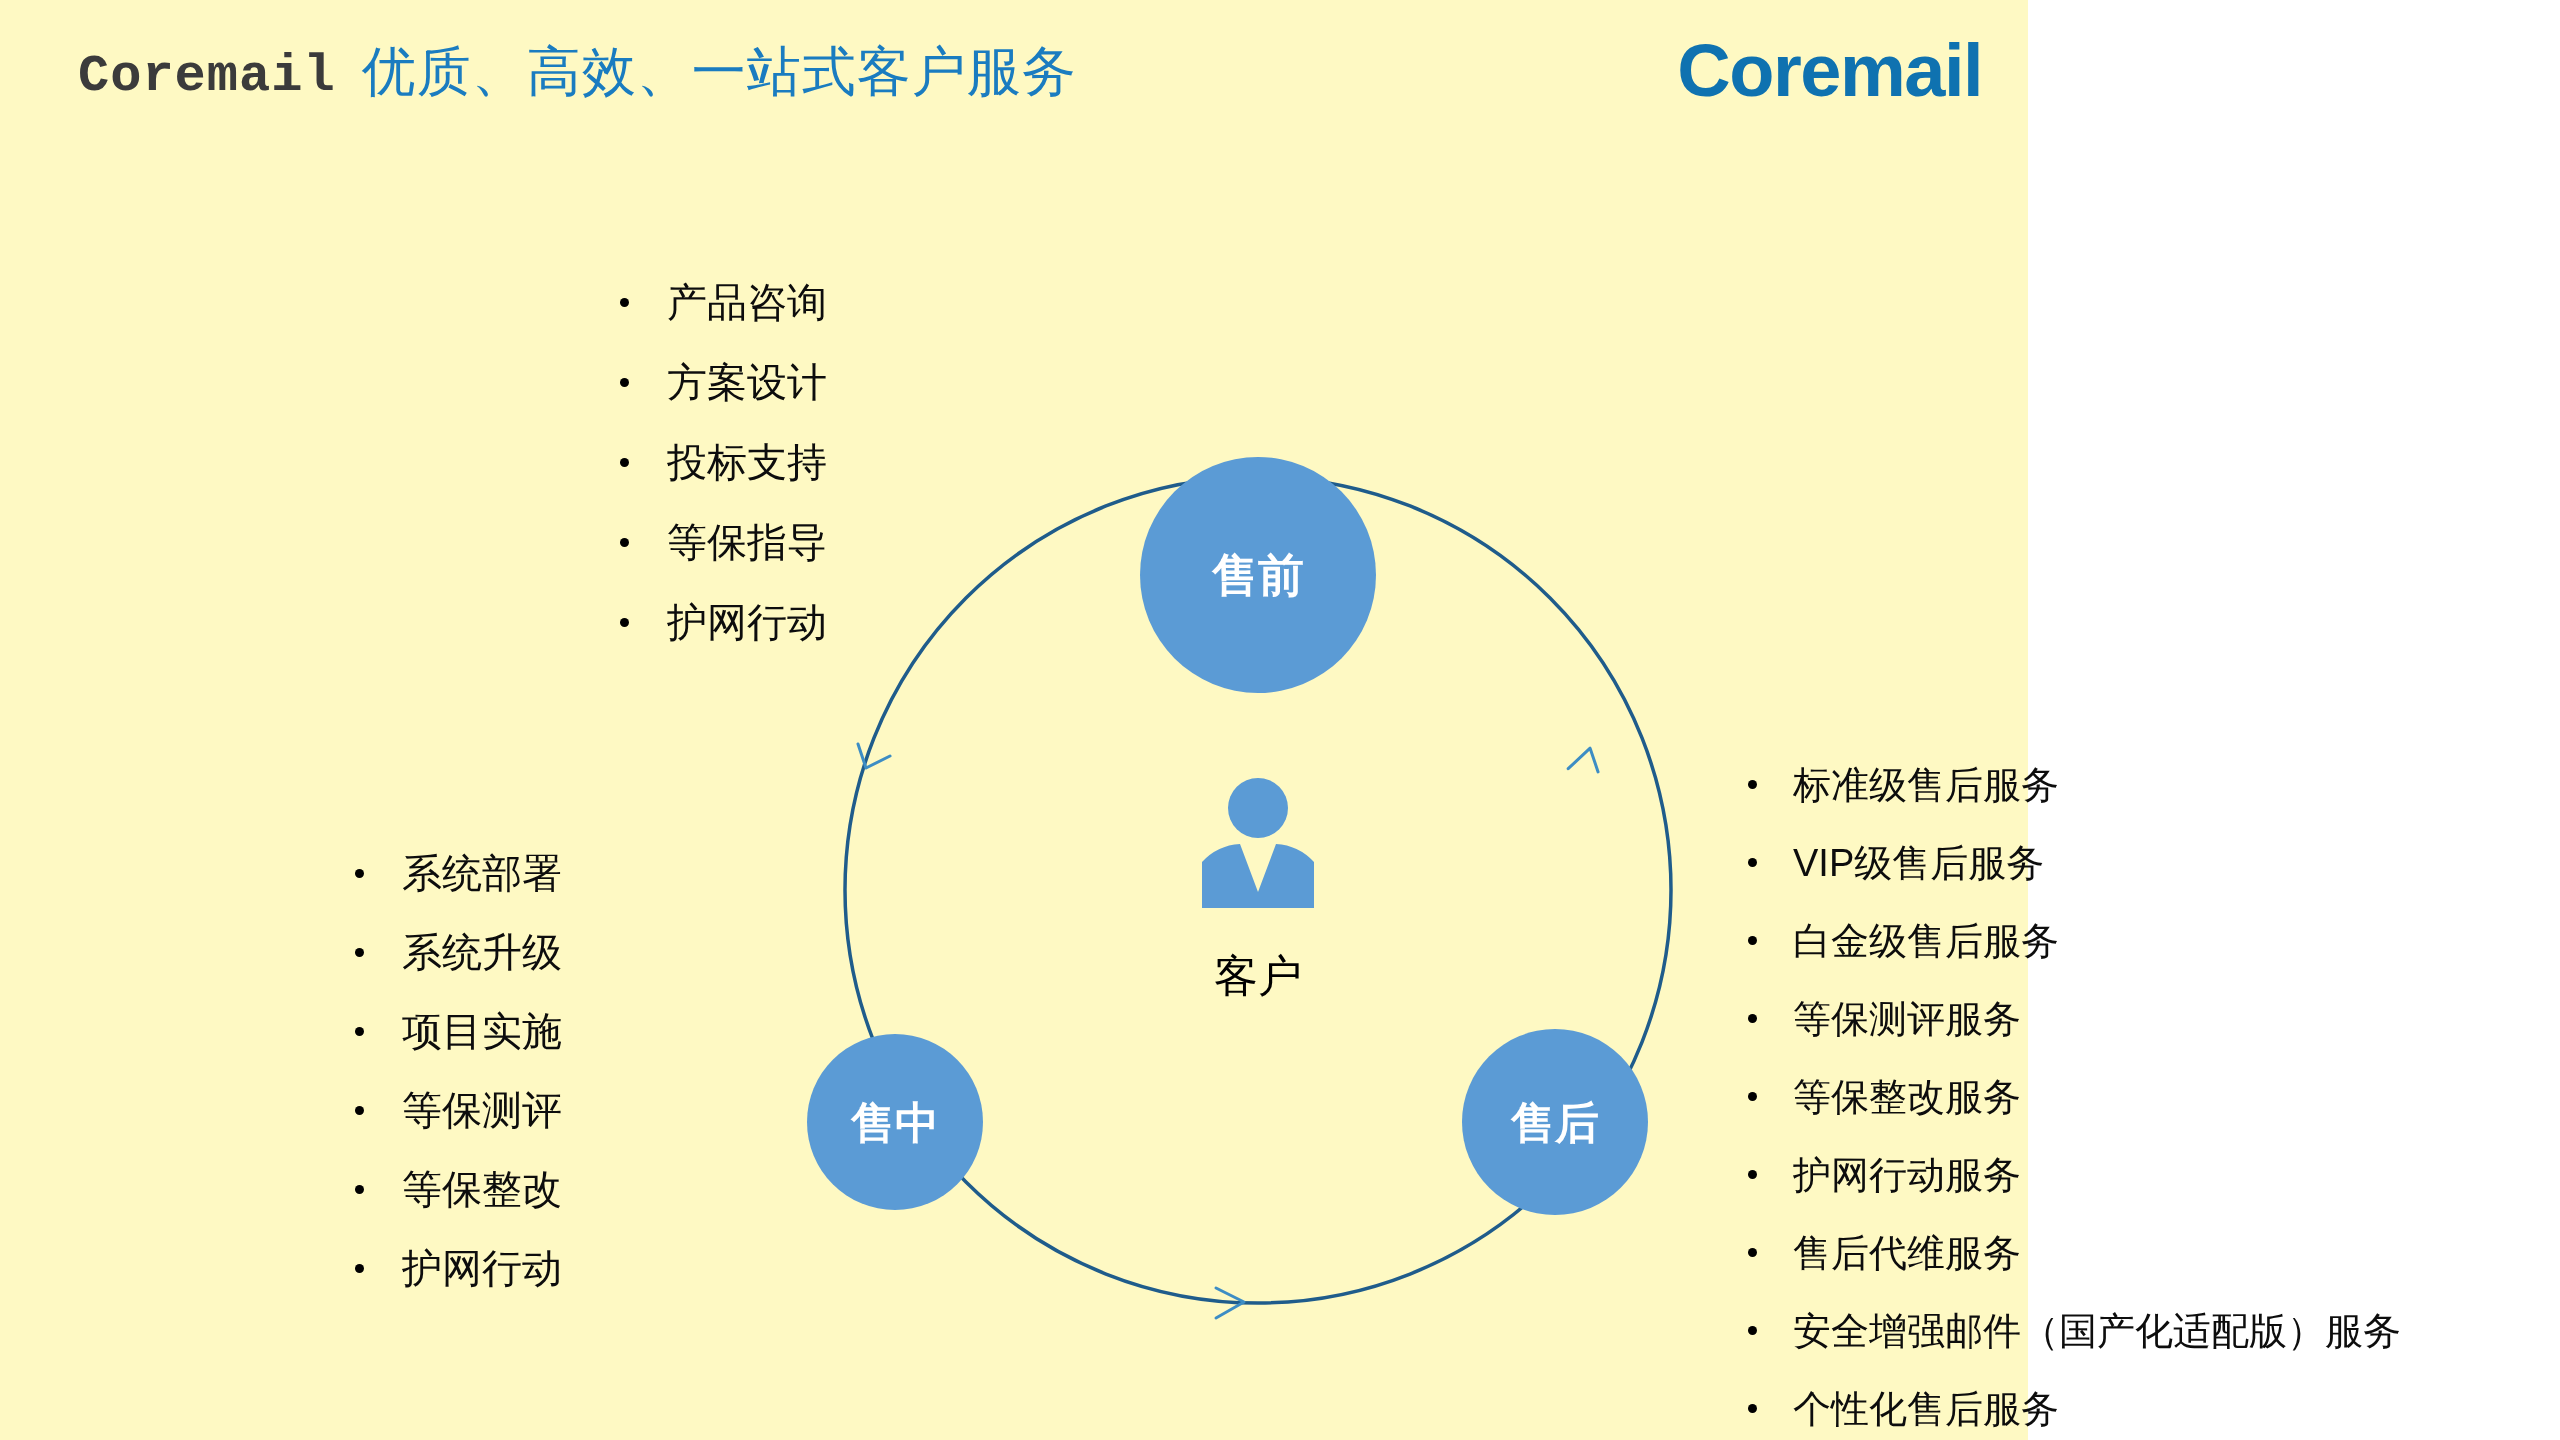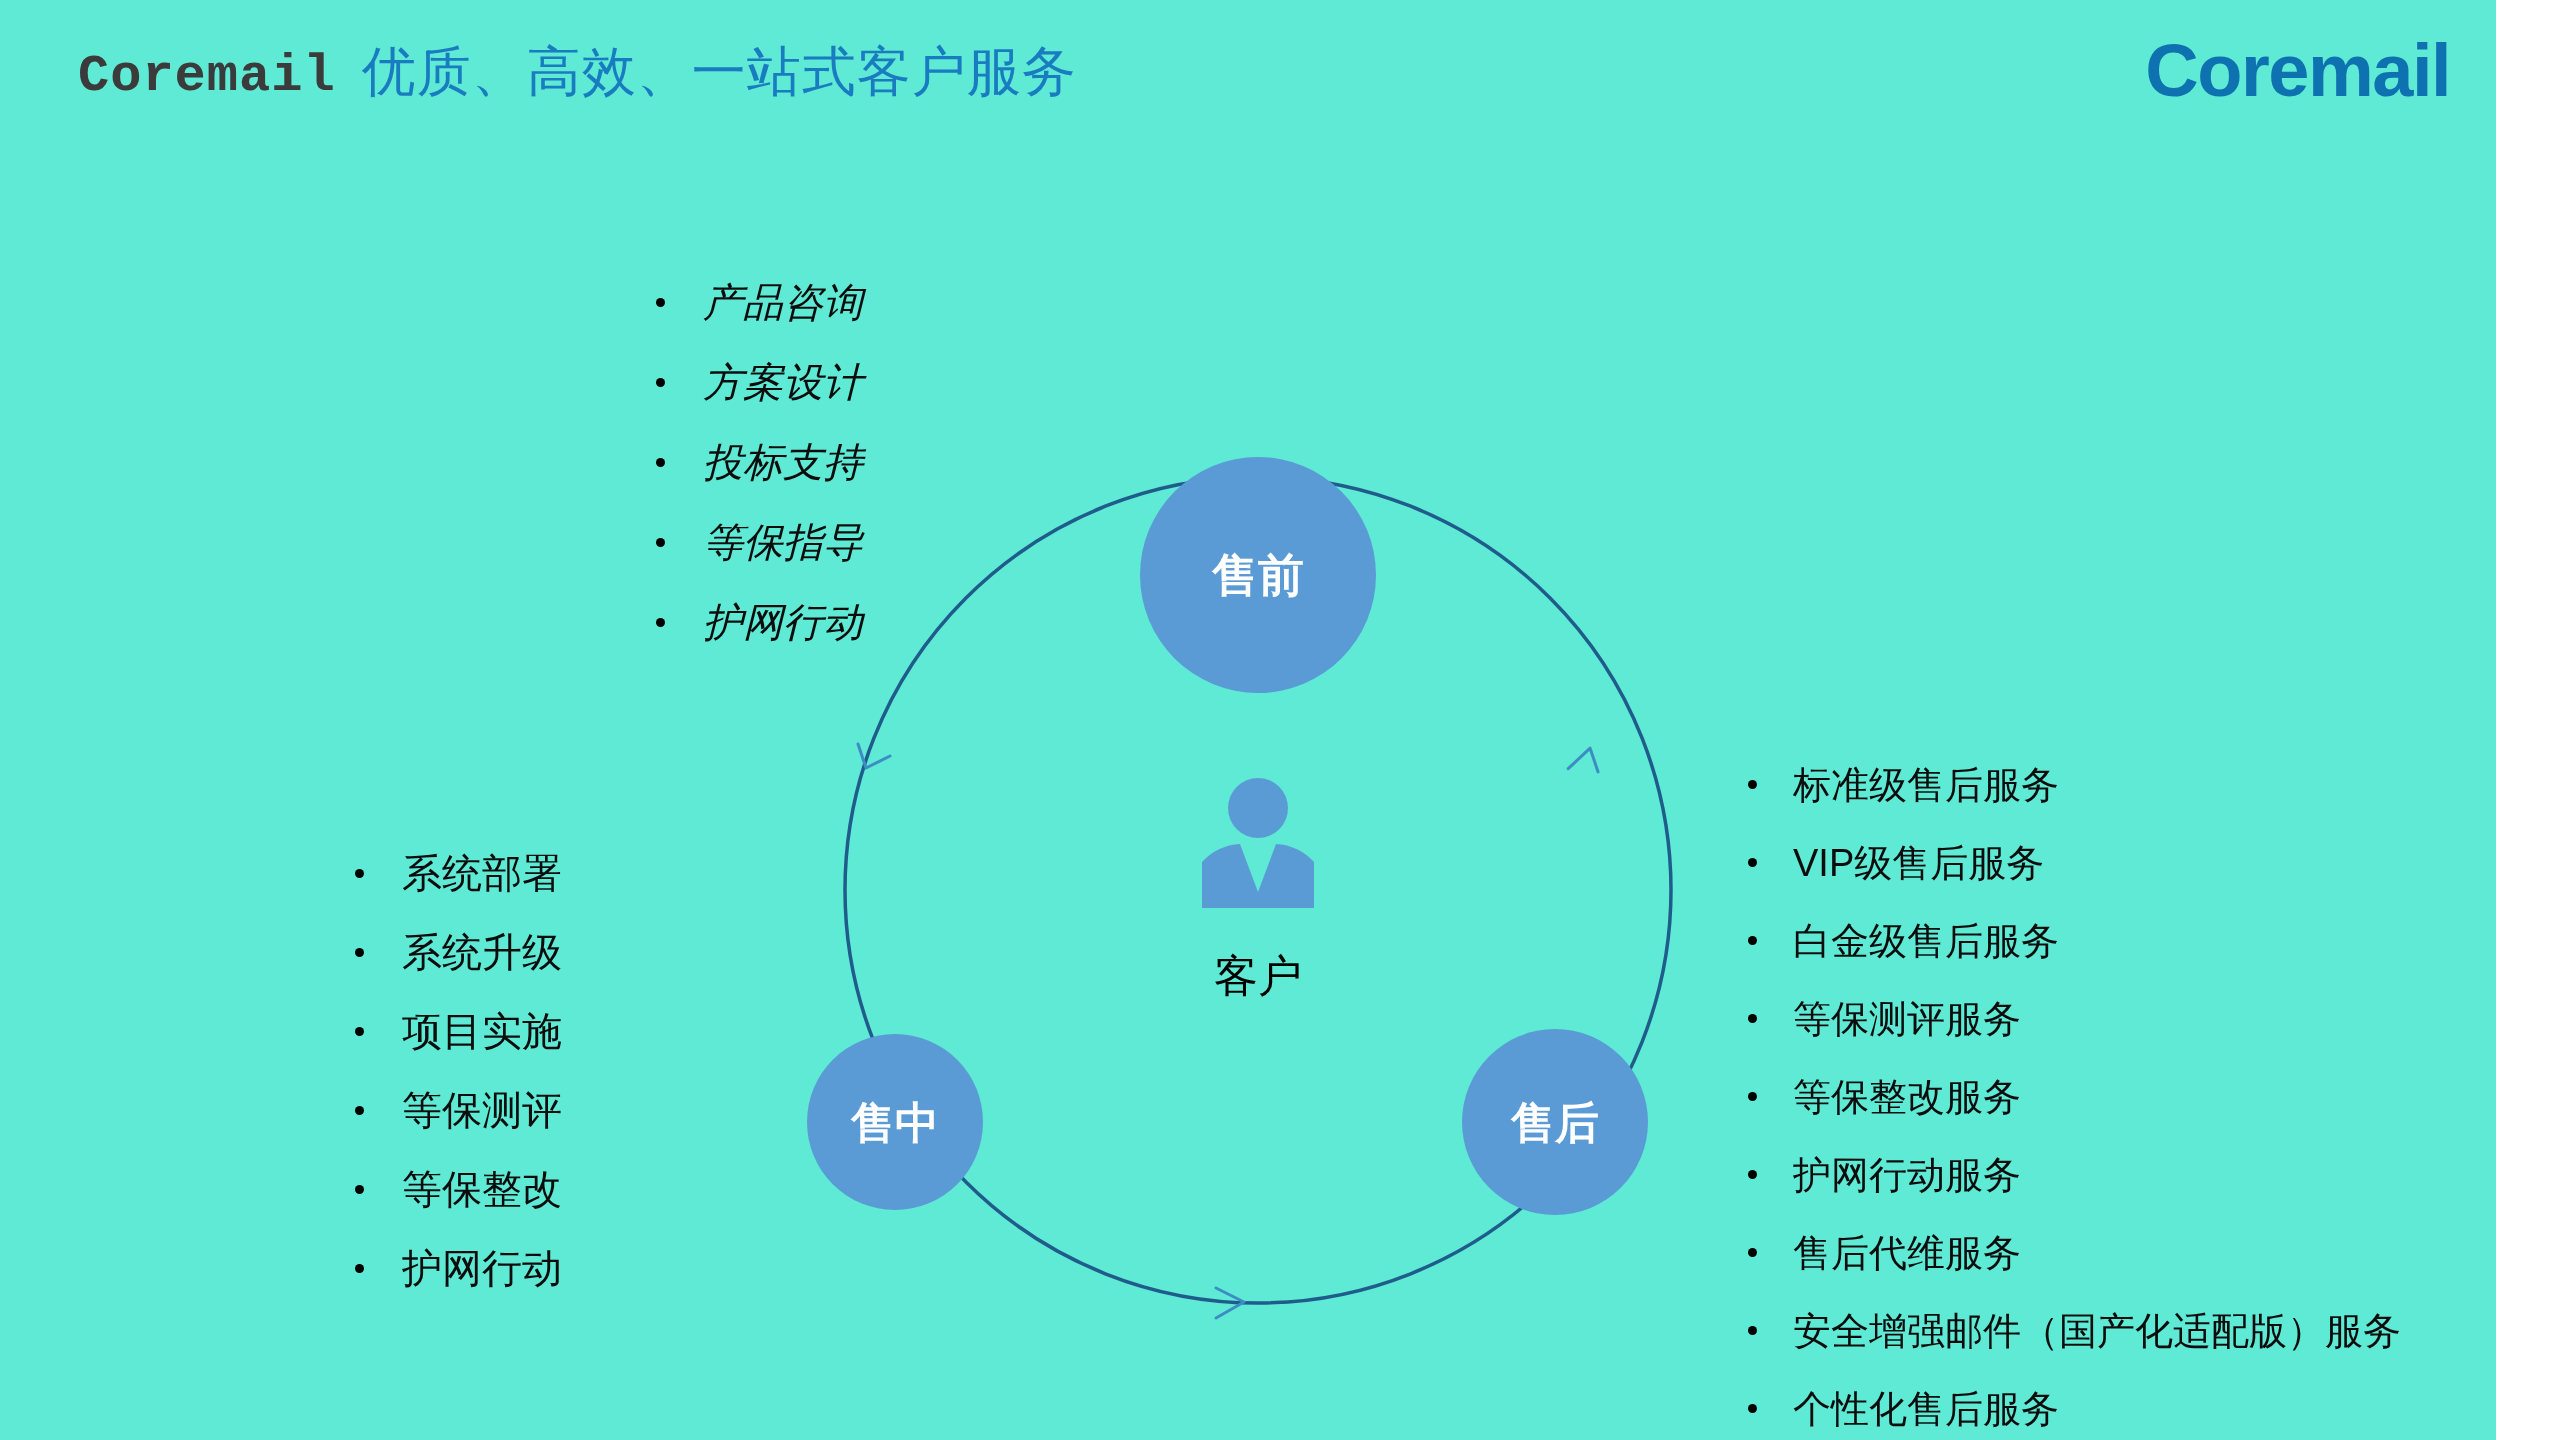--- a/index.html
+++ b/index.html
@@ -11,23 +11,23 @@
   body {
     width: 2560px;
     height: 1440px;
     overflow: hidden;
     font-family: "Liberation Sans", "DejaVu Sans", sans-serif;
     -webkit-font-smoothing: antialiased;
   }
 
   #slide {
     position: relative;
-    width: 2496px;
+    width: 2028px;
     height: 1440px;
-    background: #5eead4;
+    background: #fef9c3;
   }
 
   
   .title-block {
     position: absolute;
     left: 78px;
     top: 36px;
     display: flex;
     align-items: baseline;
     white-space: nowrap;
@@ -79,23 +79,22 @@
     border-radius: 50%;
     background: #000000;
     flex: 0 0 auto;
   }
   .bullet-text {
     display: inline-block;
   }
 
   
   #list-presale {
-    left: 656px;
+    left: 620px;
     top: 262px;
-    font-style: italic;
   }
   #list-presale li {
     font-size: 40px;
     line-height: 80px;
   }
   #list-presale .bullet-dot { margin-top: 36px; margin-right: 38px; }
 
   
   #list-insale {
     left: 355px;

